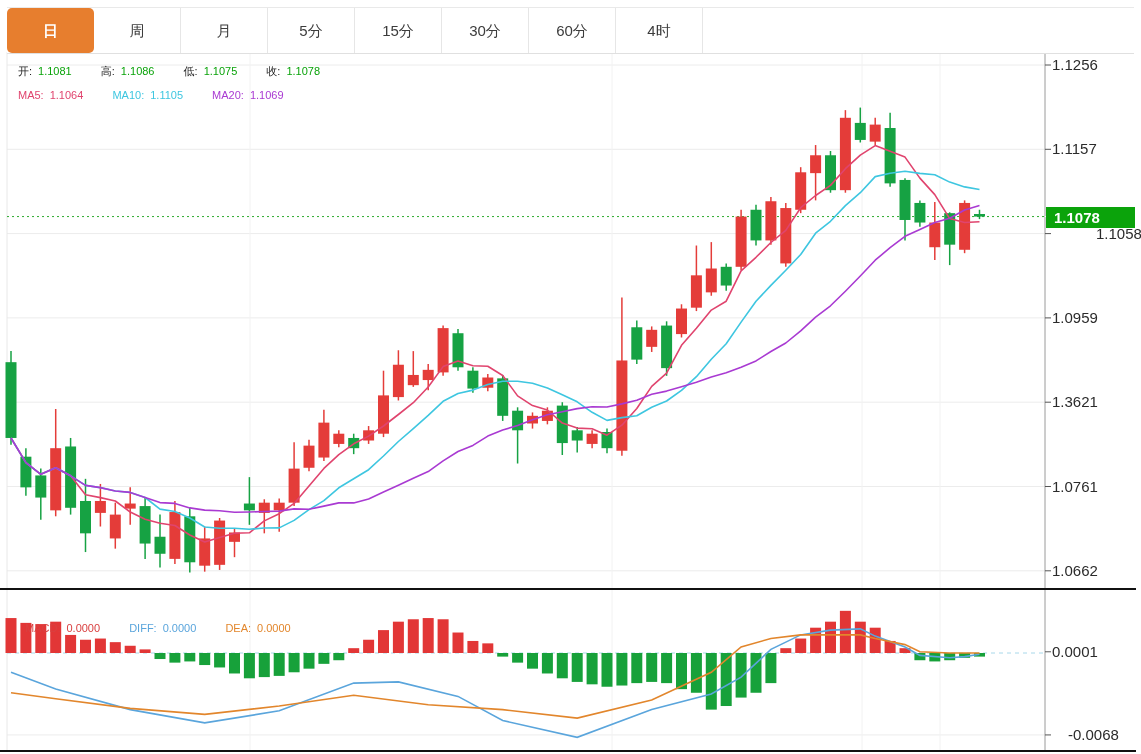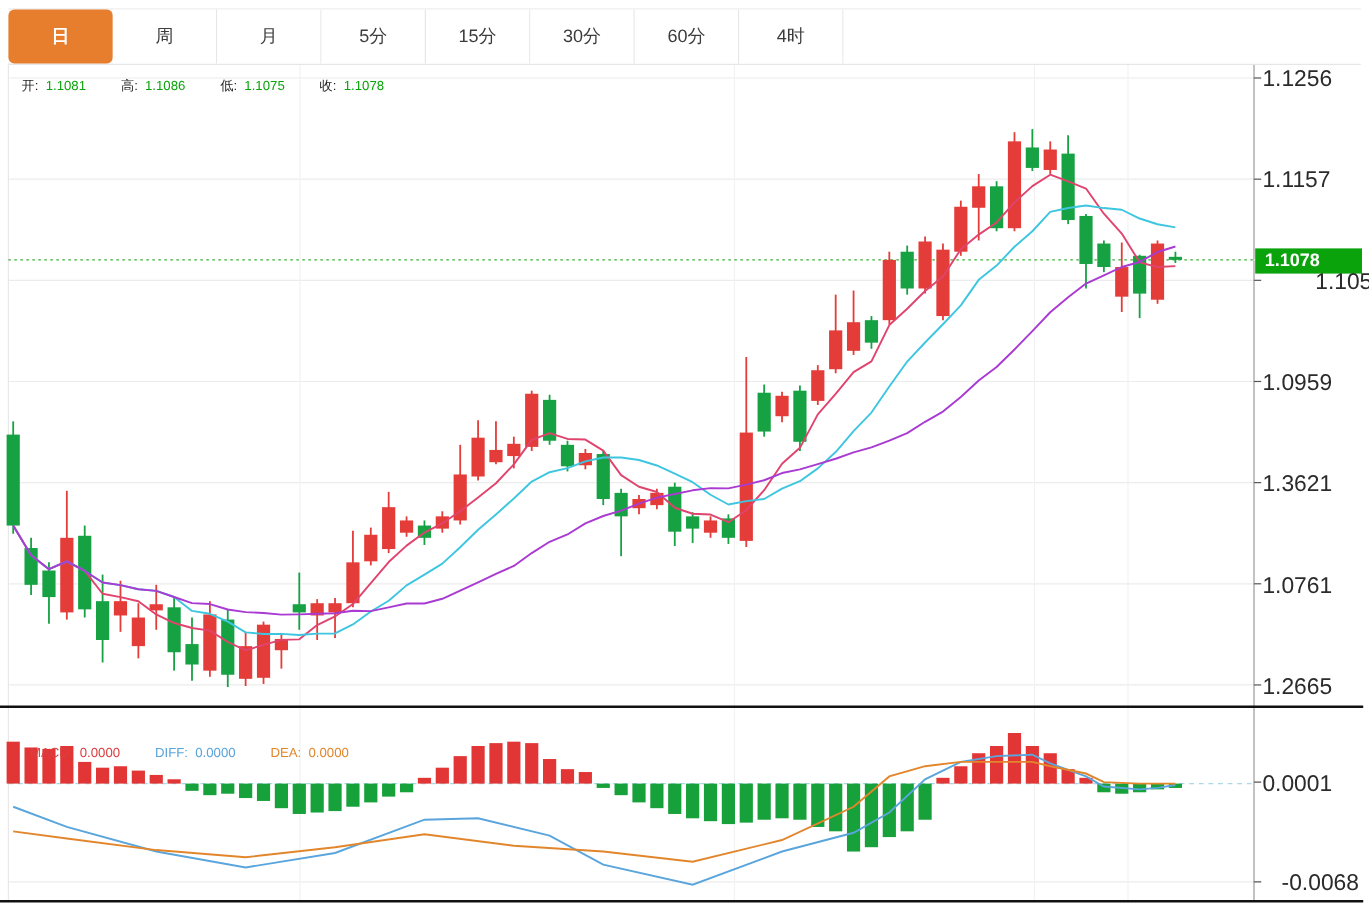--- a/index.html
+++ b/index.html
@@ -12,21 +12,21 @@
   .tab{width:87px;height:45px;line-height:45px;text-align:center;font-size:15px;color:#3c3c3c;
        border-right:1px solid #e6e6e6;cursor:pointer;box-sizing:border-box;background:#fff;}
   .tab.active{color:#fff;border-radius:5px;border-right:none;font-weight:bold;}
   .tab-filler{flex:1;background:#fff;}
   
   .row{position:absolute;font-size:11px;white-space:nowrap;}
   .row span{margin-right:6px;}
   .lbl{color:#1f1f1f;}
   .gap{margin-right:26px !important;}
   
-  .ylab{position:absolute;left:1052px;font-size:19px;color:#2b2b2b;}
+  .ylab{position:absolute;left:1052px;font-size:15px;color:#2b2b2b;}
   #price-badge{position:absolute;left:1046px;top:207px;width:89px;height:21px;line-height:21px;
                color:#fff;font-size:15px;font-weight:bold;padding-left:8px;box-sizing:border-box;}
 </style>
 </head>
 <body>
 
 <div id="root">
 
   <svg id="chart-svg" width="1141" height="754">
       <line x1="7" y1="65" x2="1045" y2="65" stroke="#ececec" stroke-width="1"></line>
@@ -275,33 +275,38 @@
       <div class="tab-filler"></div>
     </div>
 
   <div class="row" style="left:18px;top:64px;">
     <span class="lbl">开:</span><span class="val gap" style="color: rgb(10, 163, 10);">1.1081</span>
     <span class="lbl">高:</span><span class="val gap" style="color: rgb(10, 163, 10);">1.1086</span>
     <span class="lbl">低:</span><span class="val gap" style="color: rgb(10, 163, 10);">1.1075</span>
     <span class="lbl">收:</span><span class="val" style="color: rgb(10, 163, 10);">1.1078</span>
   </div>
 
+  <div class="row" style="left:18px;top:89px;">
+    <span id="ma5l" style="color: rgb(224, 68, 110);">MA5:</span><span id="ma5v" class="gap" style="color: rgb(224, 68, 110);">1.1064</span>
+    <span id="ma10l" style="color: rgb(62, 198, 224);">MA10:</span><span id="ma10v" class="gap" style="color: rgb(62, 198, 224);">1.1105</span>
+    <span id="ma20l" style="color: rgb(169, 58, 210);">MA20:</span><span id="ma20v" style="color: rgb(169, 58, 210);">1.1069</span>
+  </div>
 
   <div class="row" style="left:25px;top:598px;margin-top:24px;">
     <span id="macdl" style="color: rgb(217, 64, 64);">MACD:</span><span id="macdv" class="gap" style="color: rgb(217, 64, 64);">0.0000</span>
     <span id="diffl" style="color: rgb(90, 165, 220);">DIFF:</span><span id="diffv" class="gap" style="color: rgb(90, 165, 220);">0.0000</span>
     <span id="deal" style="color: rgb(226, 134, 44);">DEA:</span><span id="deav" style="color: rgb(226, 134, 44);">0.0000</span>
   </div>
 
   <div id="price-badge" style="background: rgb(11, 163, 11);">1.1078</div>
 
   <div id="ylabels">
       <div class="ylab" style="top: 56px;">1.1256</div>
       <div class="ylab" style="top: 140.3px;">1.1157</div>
       <div class="ylab" style="top: 224.6px; margin-left: 44px;">1.1058</div>
       <div class="ylab" style="top: 308.9px;">1.0959</div>
       <div class="ylab" style="top: 393.2px;">1.3621</div>
       <div class="ylab" style="top: 477.5px;">1.0761</div>
-      <div class="ylab" style="top: 561.8px;">1.2665</div>
+      <div class="ylab" style="top: 561.8px;">1.0662</div>
       <div class="ylab" style="top: 642.795px;">0.0001</div>
       <div class="ylab" style="top: 725.926px; margin-left: 16px;">-0.0068</div>
     </div>
 </div>
 
 </body></html>

